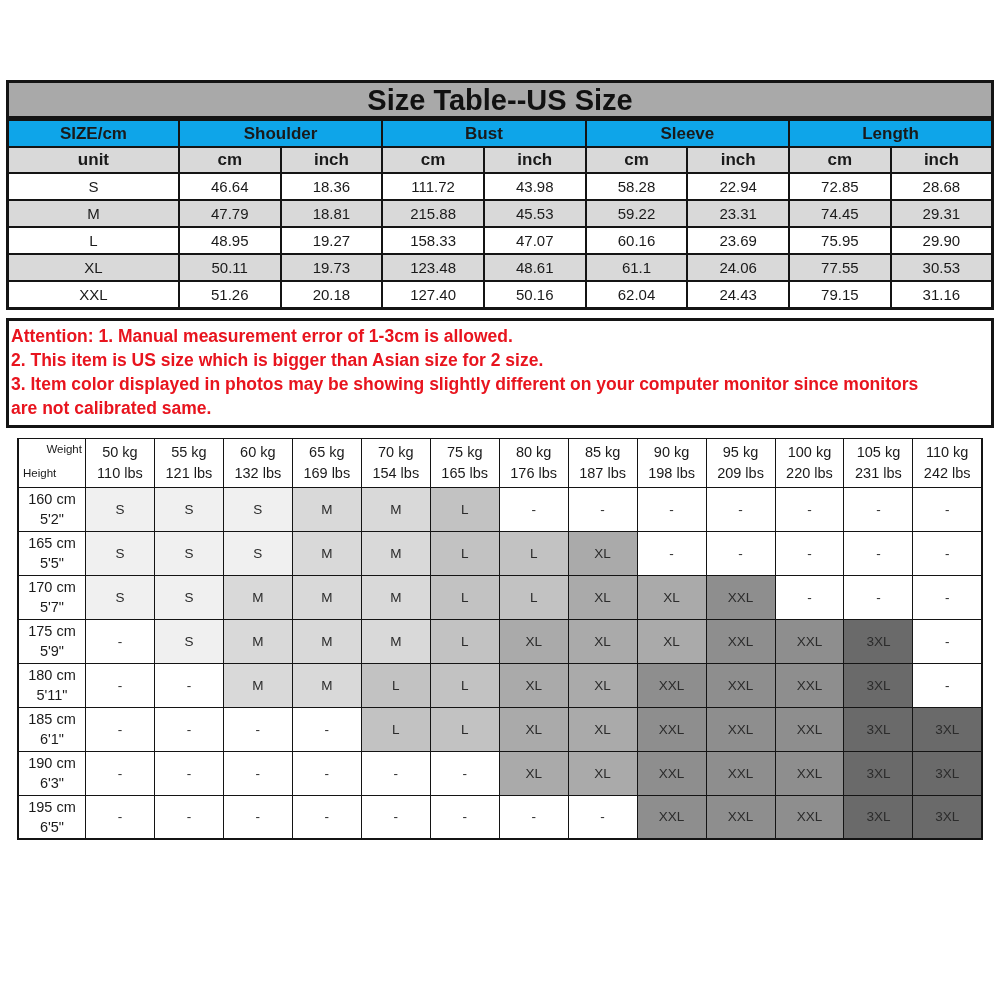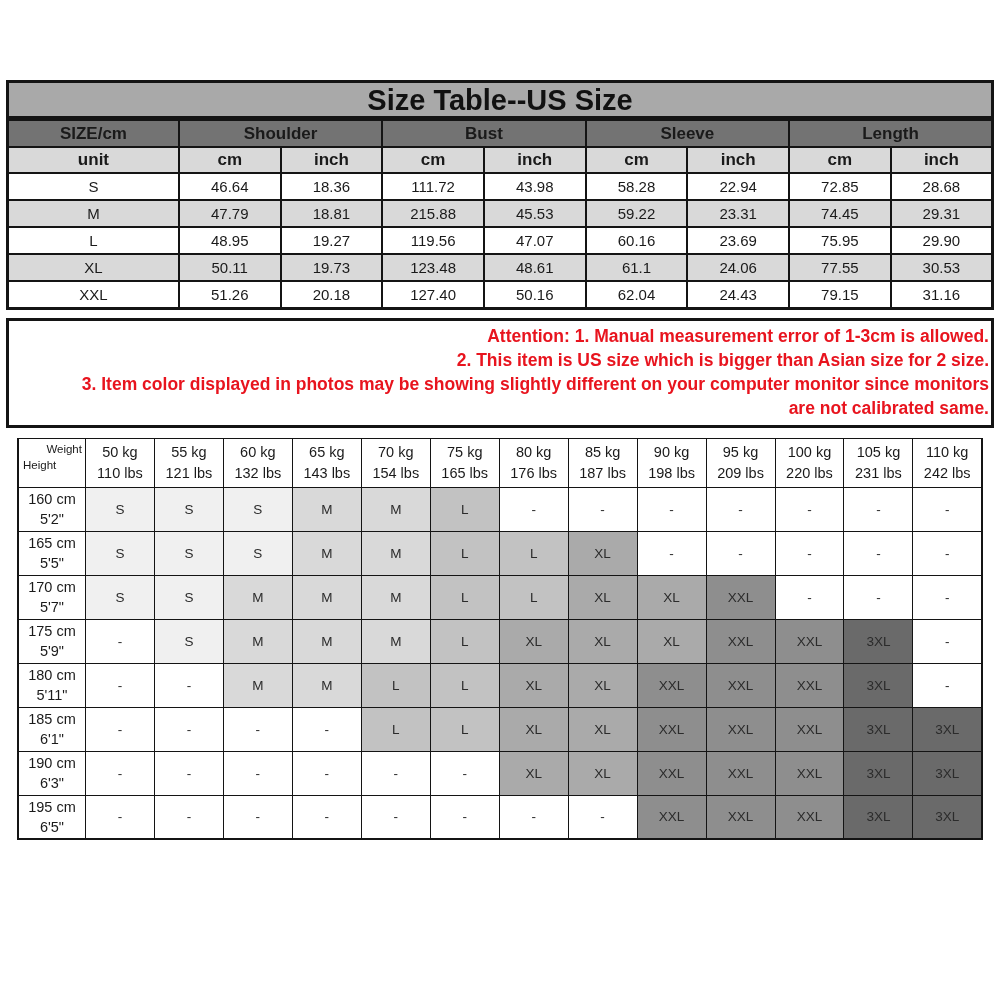--- a/index.html
+++ b/index.html
@@ -11,44 +11,44 @@
   .page{position:relative;width:1000px;height:1000px;overflow:hidden;}
 
   .sec1{margin:80px 6px 0 6px;}
   .bar{background:var(--bar);border:3px solid var(--bd);text-align:center;
        font-weight:bold;color:#111;}
   .bar1{height:39px;line-height:34px;font-size:29px;margin-top:44px;}
   table{border-collapse:collapse;width:100%;table-layout:fixed;}
   .t1{border:3px solid var(--bd);border-top:none;}
   .t1 th,.t1 td{border:2px solid var(--bd);text-align:center;padding:0;
        overflow:hidden;white-space:nowrap;}
-  .t1 thead tr.gr th{height:27px;font-size:17px;background:#737373;}
+  .t1 thead tr.gr th{height:27px;font-size:17px;background:#0ea5e9;}
   .t1 thead tr.un th{height:26px;font-size:17px;background:var(--shade);}
   .t1 tbody td{height:27px;font-size:15px;font-weight:normal;background:#fff;}
   .t1 tbody tr.alt td{background:var(--shade);}
 
-  .att{margin:8px 6px 0 6px;border:3px solid var(--bd);text-align:right;
+  .att{margin:8px 6px 0 6px;border:3px solid var(--bd);text-align:left;
        color:var(--red);font-weight:bold;font-size:17.5px;line-height:24px;
        padding:3px 2px 5px 2px;background:#fff;}
 
   .sec2{margin:10px 17px 0 17px;}
   .bar2{height:37px;line-height:33px;font-size:27px;border-width:2.5px;}
   .t2{border:2.5px solid var(--bd);border-top:none;}
   .t2 th,.t2 td{border:1.5px solid var(--bd);text-align:center;padding:0;
        font-weight:normal;overflow:hidden;}
   .t2 thead th{height:49px;font-size:14.5px;background:#fff;line-height:21px;}
   .t2 tbody th{font-size:14.5px;background:#fff;line-height:20px;}
   .t2 tbody tr{height:44px;}
   .t2 tbody td{font-size:13.5px;color:#2b2b2b;}
   .corner{position:relative;background-color:var(--bar);
        background-image:linear-gradient(to bottom right,
          rgba(0,0,0,0) calc(50% - 1px), #3a3a3a calc(50% - 1px),
          #3a3a3a calc(50% + 1px), rgba(0,0,0,0) calc(50% + 1px));}
   .corner .wlab{position:absolute;top:4px;right:3px;font-size:11.5px;line-height:12px;}
-  .corner .hlab{position:absolute;bottom:16px;left:4px;font-size:11.5px;line-height:12px;}
+  .corner .hlab{position:absolute;bottom:8px;left:4px;font-size:11.5px;line-height:12px;}
 </style>
 </head>
 <body>
 
 <div class="page">
 
   <section class="sec1">
     <div class="bar bar1">Size Table--US Size</div>
     <table class="t1">
       <colgroup>
@@ -102,21 +102,21 @@
             <td>45.53</td>
             <td>59.22</td>
             <td>23.31</td>
             <td>74.45</td>
             <td>29.31</td>
           </tr>
           <tr class="">
             <td>L</td>
             <td>48.95</td>
             <td>19.27</td>
-            <td>119.56</td>
+            <td>158.33</td>
             <td>47.07</td>
             <td>60.16</td>
             <td>23.69</td>
             <td>75.95</td>
             <td>29.90</td>
           </tr>
           <tr class="alt">
             <td>XL</td>
             <td>50.11</td>
             <td>19.73</td>
@@ -180,21 +180,21 @@
             <th>
               <div>55 kg</div>
               <div>121 lbs</div>
             </th>
             <th>
               <div>60 kg</div>
               <div>132 lbs</div>
             </th>
             <th>
               <div>65 kg</div>
-              <div>143 lbs</div>
+              <div>169 lbs</div>
             </th>
             <th>
               <div>70 kg</div>
               <div>154 lbs</div>
             </th>
             <th>
               <div>75 kg</div>
               <div>165 lbs</div>
             </th>
             <th>

